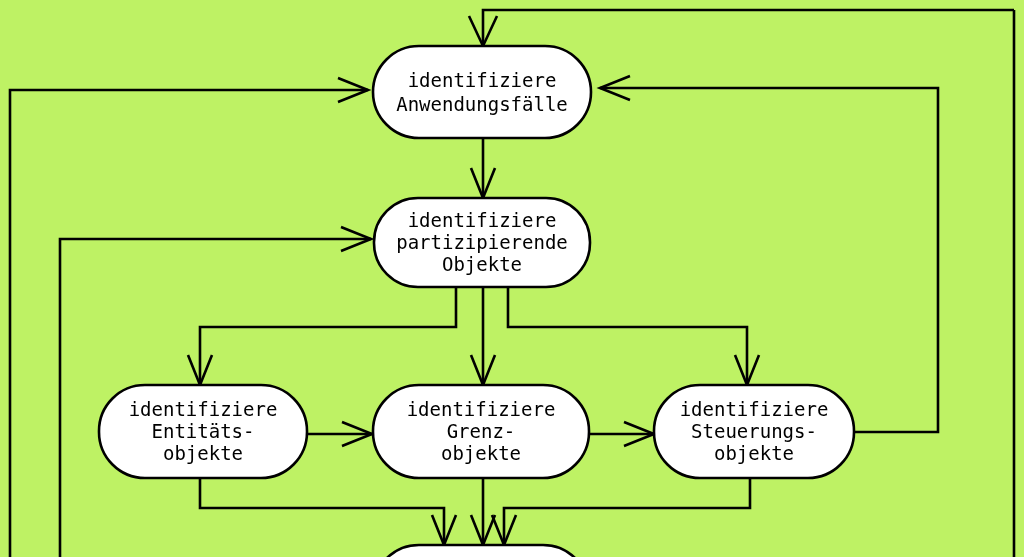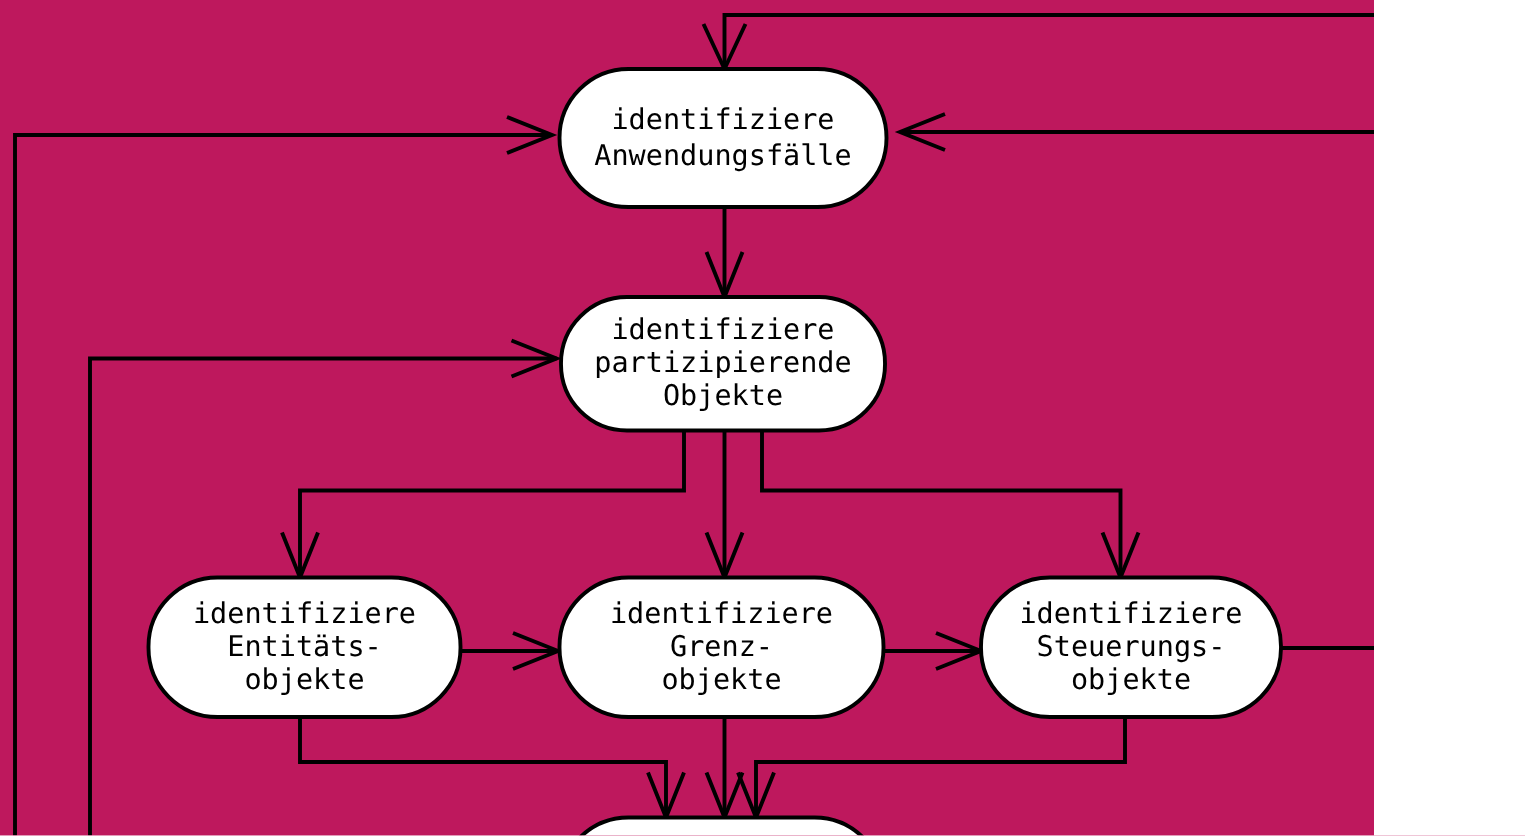--- a/index.html
+++ b/index.html
@@ -5,23 +5,23 @@
   html, body {
     margin: 0;
     padding: 0;
     background: #ffffff;
   }
   body {
     font-family: "DejaVu Sans Mono", monospace;
   }
   #diagram-root {
     position: relative;
-    width: 916px;
+    width: 1024px;
     height: 557px;
-    background: #be185d;
+    background: #bef264;
     overflow: hidden;
   }
   svg#flow {
     display: block;
     width: 1024px;
     height: 557px;
   }
   .node-shape {
     fill: #ffffff;
     stroke: #000000;

